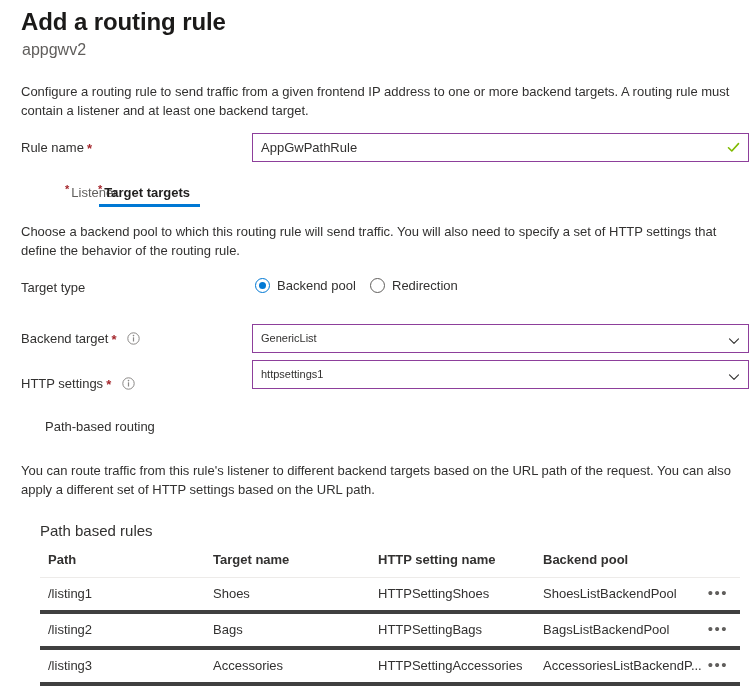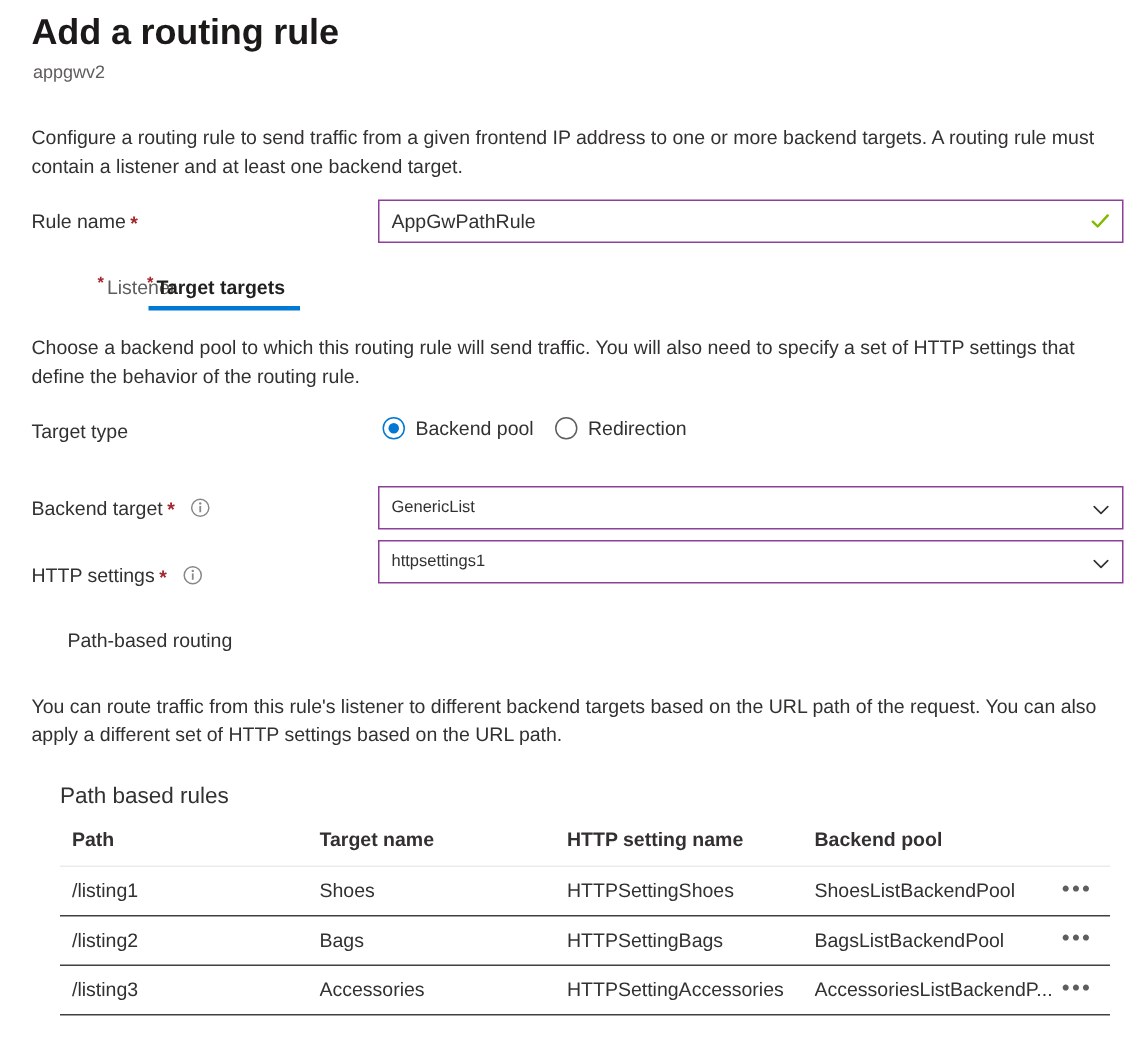--- a/index.html
+++ b/index.html
@@ -24,21 +24,21 @@
     top: 8px;
     font-size: 24px;
     font-weight: 600;
     color: #1b1a19;
     letter-spacing: -0.1px;
   }
   .page-subtitle {
     position: absolute;
     left: 22px;
     top: 41px;
-    font-size: 12px;
+    font-size: 16px;
     color: #605e5c;
   }
 
   
   .desc {
     position: absolute;
     font-size: 13px;
     line-height: 19px;
     color: #323130;
   }
@@ -260,21 +260,21 @@
     width: 700px;
   }
   .ptable-head {
     position: relative;
     height: 28px;
     border-bottom: 1px solid #edebe9;
   }
   .ptable-row {
     position: relative;
     height: 32px;
-    border-bottom: 1px solid #404040;
+    border-bottom: 4px solid #404040;
     text-decoration: underline;
   }
   .cell {
     position: absolute;
     top: 0;
     font-size: 13px;
     white-space: nowrap;
     overflow: hidden;
     text-overflow: ellipsis;
   }

